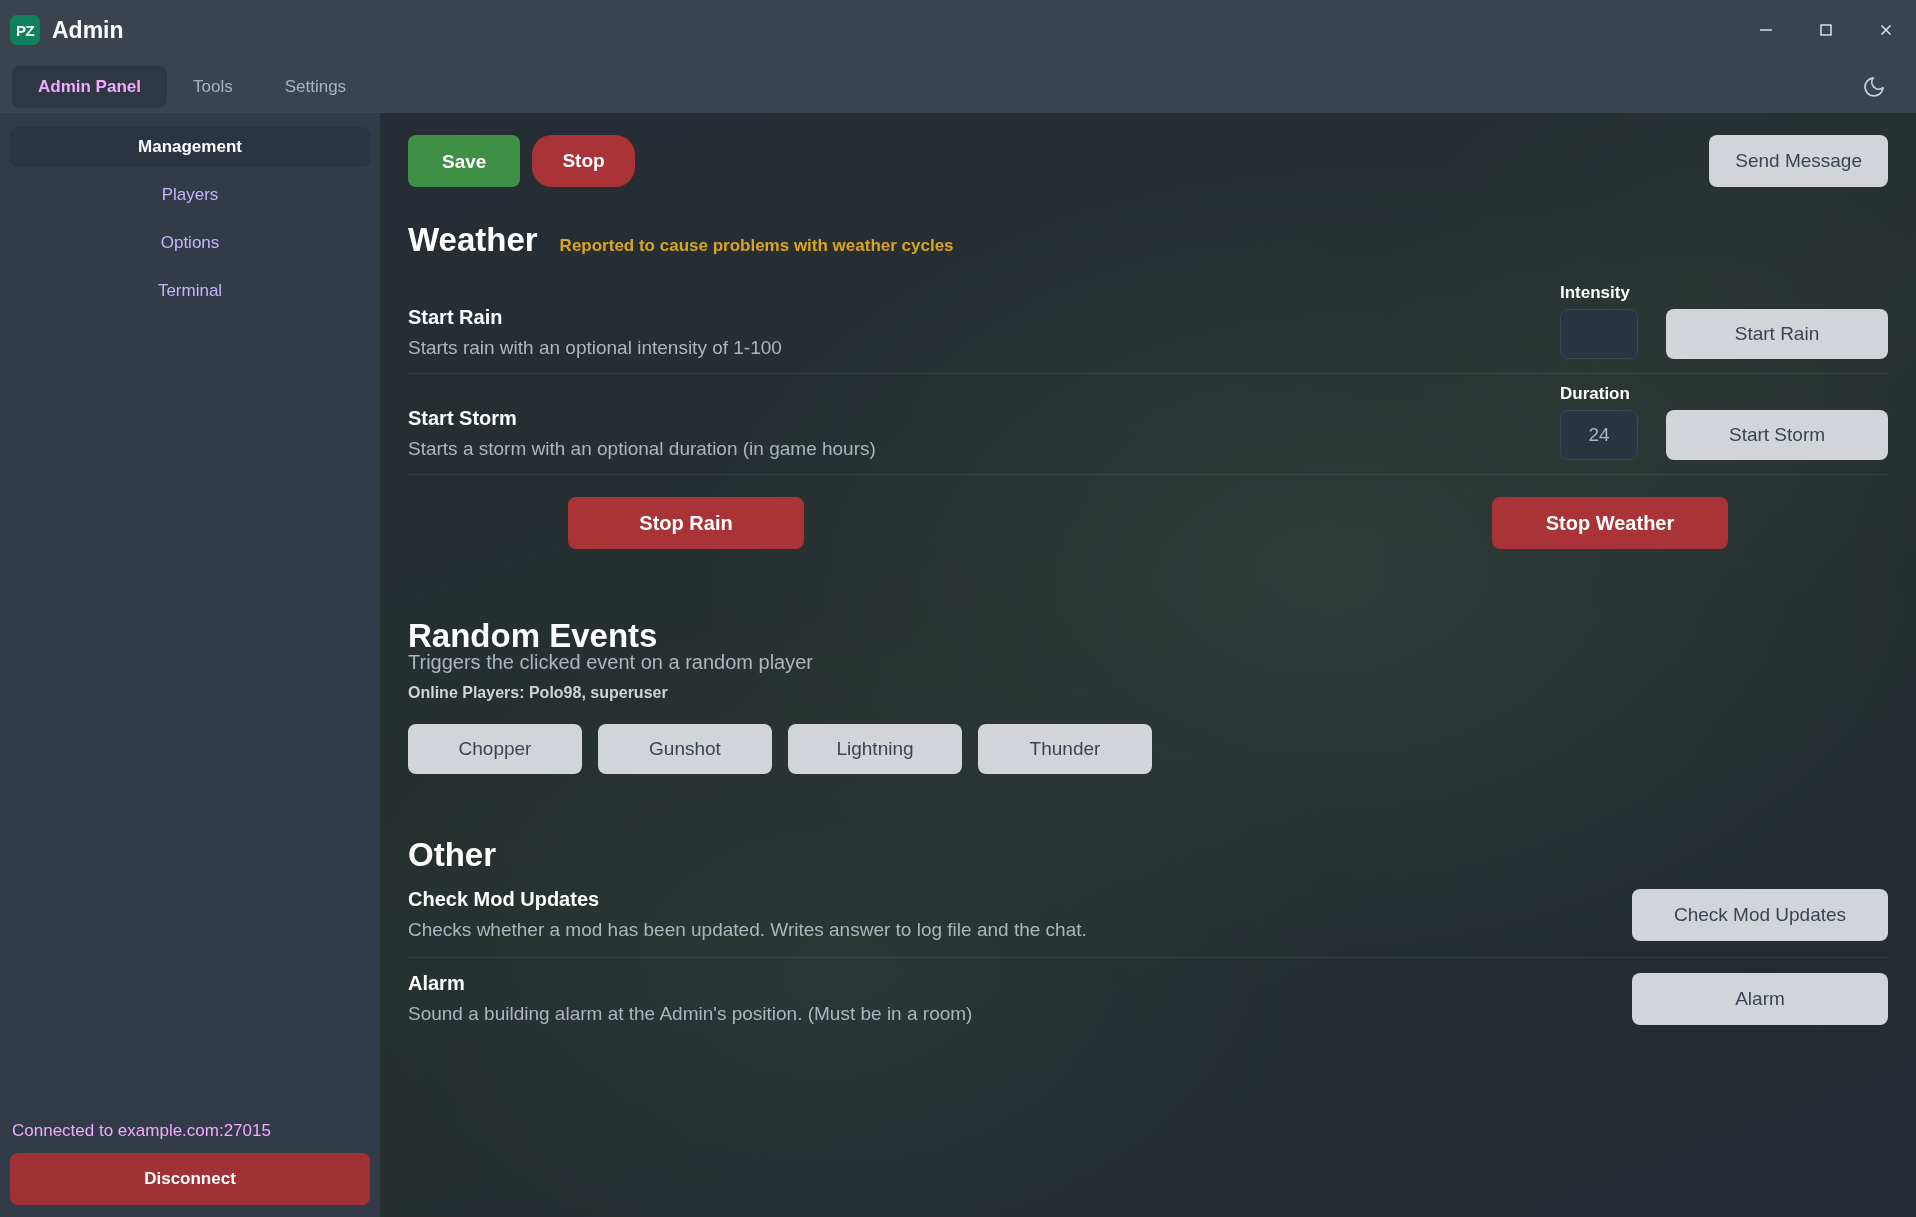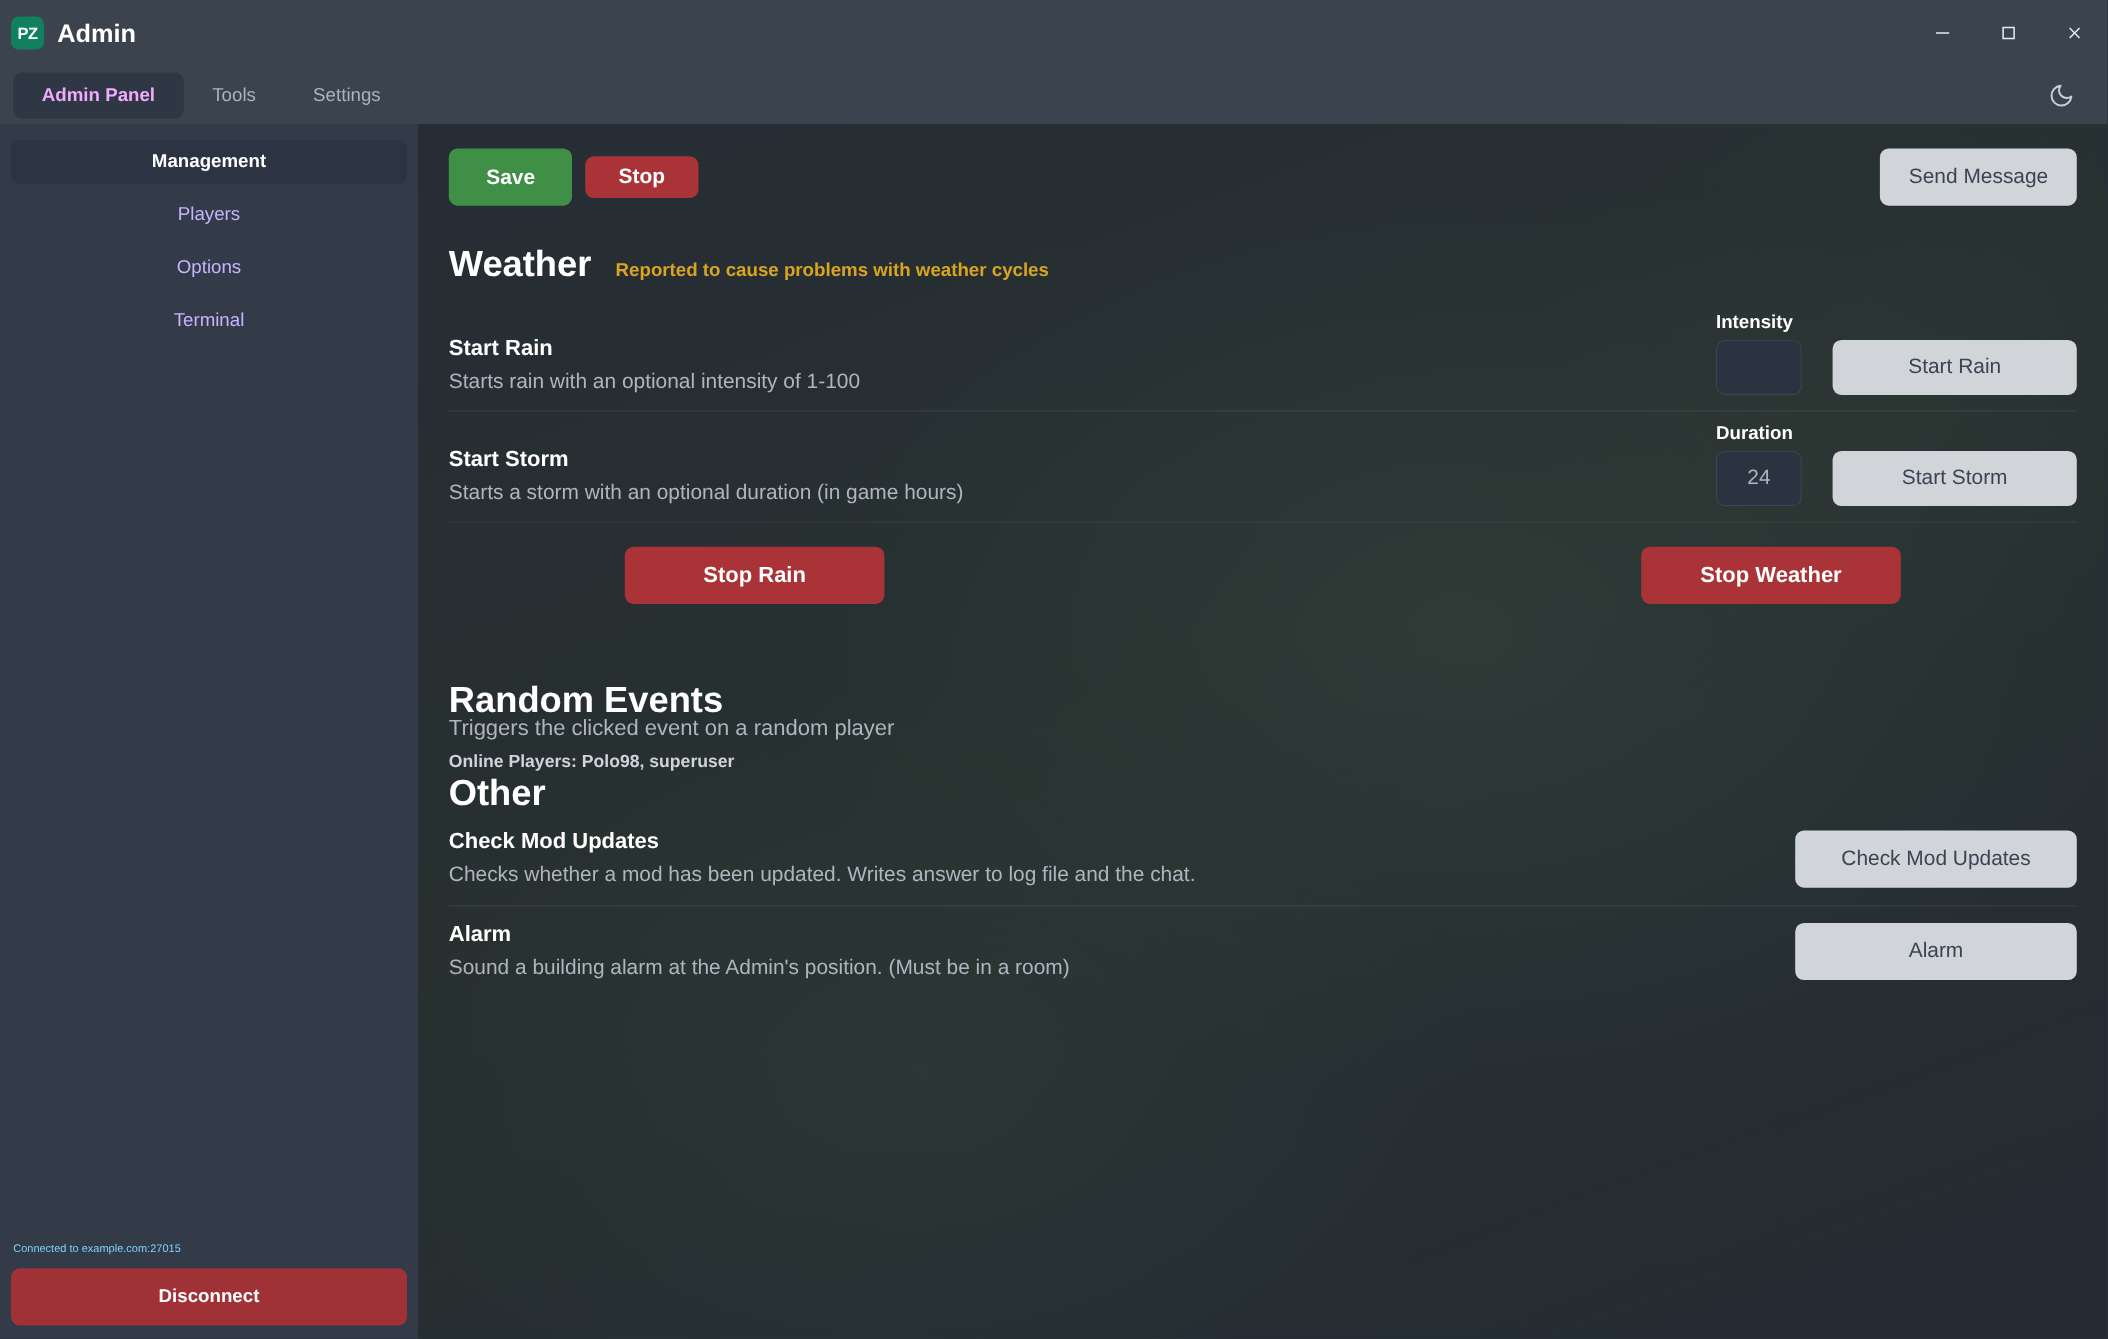--- a/index.html
+++ b/index.html
@@ -139,22 +139,22 @@
     font-family: inherit;
     width: 100%;
   }
   .side-item.active {
     background: #2c3342;
     color: #ffffff;
     font-weight: bold;
   }
   .side-spacer { flex: 1 1 auto; }
   .conn-status {
-    color: #7dd3fc;
-    font-size: 10px;
+    color: #f0abfc;
+    font-size: 17px;
     padding: 0 2px 12px 2px;
   }
   .disconnect-btn {
     width: 100%;
     height: 52px;
     border-radius: 8px;
     background: #a03237;
     color: #ffffff;
     font-size: 17px;
     font-weight: bold;
@@ -194,23 +194,23 @@
     height: 52px;
     font-family: inherit;
     cursor: pointer;
   }
   .btn-stop {
     background: #a93337;
     color: #fff;
     font-weight: bold;
     font-size: 19px;
     border: none;
-    border-radius: 8px;
+    border-radius: 20px;
     padding: 0 30px;
-    height: 38px;
+    height: 52px;
     font-family: inherit;
     cursor: pointer;
   }
   .toolbar-spacer { flex: 1 1 auto; }
   .btn-light {
     background: #d1d5d9;
     color: #3b4453;
     font-size: 19px;
     border: none;
     border-radius: 8px;
@@ -448,20 +448,26 @@
 
       <div class="stop-row">
         <button class="btn-danger-wide">Stop Rain</button>
         <button class="btn-danger-wide">Stop Weather</button>
       </div>
 
       <div>
         <div class="section-title">Random Events</div>
         <div class="section-sub">Triggers the clicked event on a random player</div>
         <div class="section-meta">Online Players: Polo98, superuser</div>
+        <div class="event-row">
+          <button class="event-btn">Chopper</button>
+          <button class="event-btn">Gunshot</button>
+          <button class="event-btn">Lightning</button>
+          <button class="event-btn">Thunder</button>
+        </div>
       </div>
 
       <div>
         <div class="section-title">Other</div>
         <div class="other-rows">
           <div class="row">
             <div class="row-text">
               <div class="row-title">Check Mod Updates</div>
               <div class="row-desc">Checks whether a mod has been updated. Writes answer to log file and the chat.</div>
             </div>

